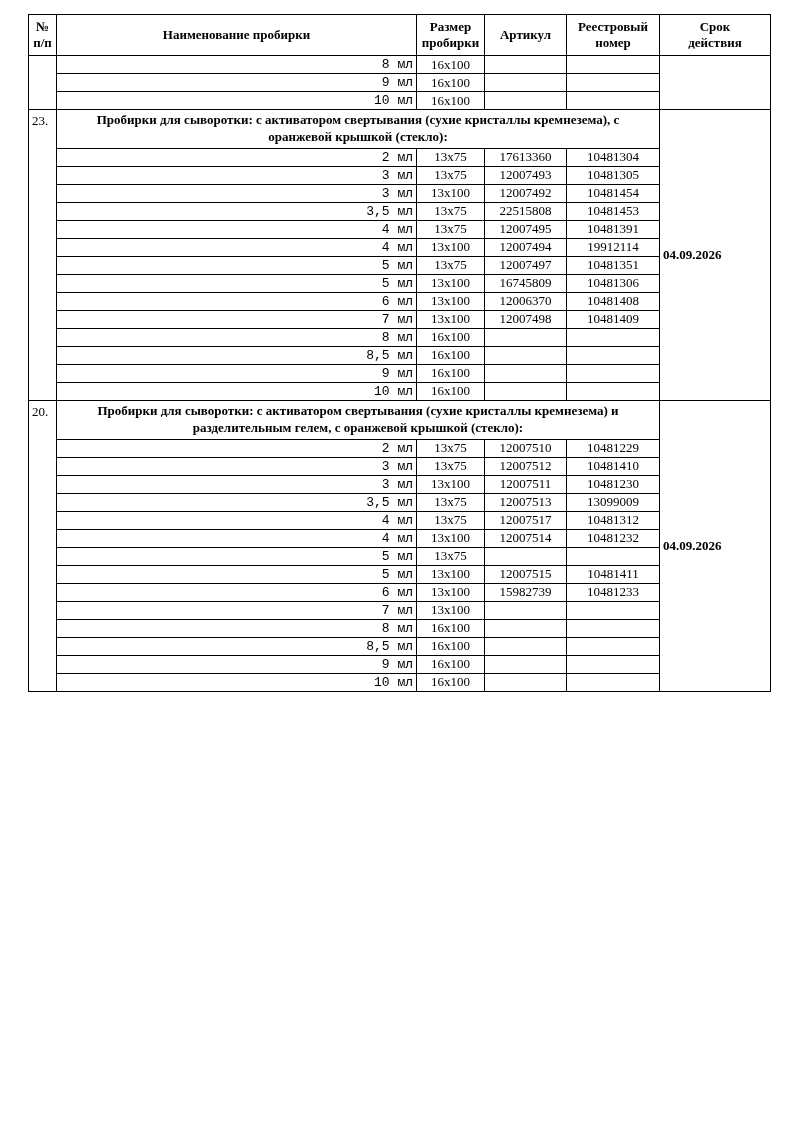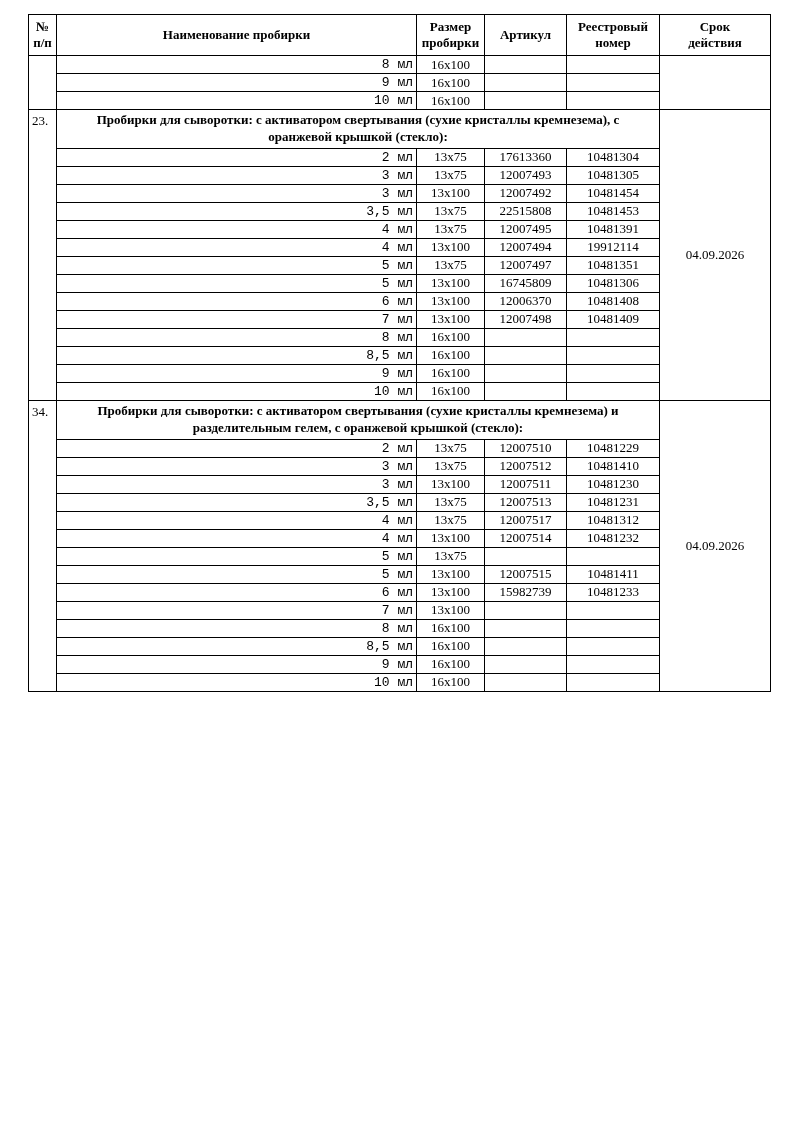--- a/index.html
+++ b/index.html
@@ -54,23 +54,23 @@
     height:18px;
     white-space:nowrap;
     font-family:Liberation Mono, monospace;
   }
   .doc td.size, .doc td.art, .doc td.reg {
     text-align:center;
     height:18px;
     white-space:nowrap;
   }
   .doc td.validity {
-    text-align:center;
     vertical-align:middle;
     white-space:nowrap;
+    font-weight:bold;
   }
 </style>
 </head>
 <body>
 
 <div class="page">
   <table class="doc">
     <colgroup>
       <col style="width:28px">
       <col style="width:360px">
@@ -197,21 +197,21 @@
           <td class="art"></td>
           <td class="reg"></td>
         </tr>
         <tr>
           <td class="name">10 мл</td>
           <td class="size">16x100</td>
           <td class="art"></td>
           <td class="reg"></td>
         </tr>
         <tr>
-          <td class="num" rowspan="15">34.</td>
+          <td class="num" rowspan="15">20.</td>
           <td class="title" colspan="4">Пробирки для сыворотки: с активатором свертывания (сухие кристаллы кремнезема) и разделительным гелем, с оранжевой крышкой (стекло):</td>
           <td class="validity" rowspan="15">04.09.2026</td>
         </tr>
         <tr>
           <td class="name">2 мл</td>
           <td class="size">13x75</td>
           <td class="art">12007510</td>
           <td class="reg">10481229</td>
         </tr>
         <tr>
@@ -223,21 +223,21 @@
         <tr>
           <td class="name">3 мл</td>
           <td class="size">13x100</td>
           <td class="art">12007511</td>
           <td class="reg">10481230</td>
         </tr>
         <tr>
           <td class="name">3,5 мл</td>
           <td class="size">13x75</td>
           <td class="art">12007513</td>
-          <td class="reg">10481231</td>
+          <td class="reg">13099009</td>
         </tr>
         <tr>
           <td class="name">4 мл</td>
           <td class="size">13x75</td>
           <td class="art">12007517</td>
           <td class="reg">10481312</td>
         </tr>
         <tr>
           <td class="name">4 мл</td>
           <td class="size">13x100</td>

